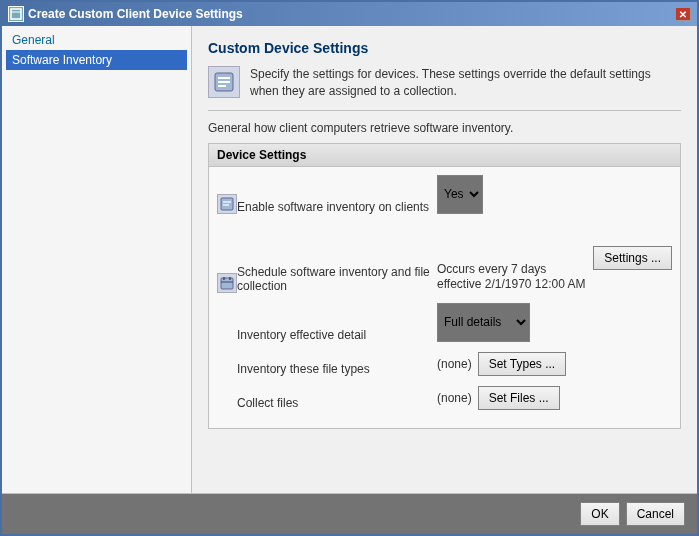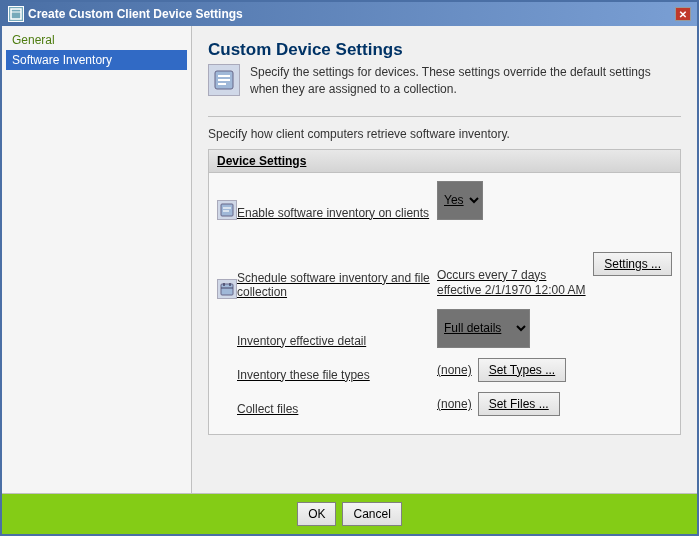--- a/index.html
+++ b/index.html
@@ -66,46 +66,46 @@
     }
     .sidebar {
       width: 190px;
       background: #f5f5f5;
       border-right: 1px solid #c0c0c0;
       padding: 4px;
     }
     .sidebar-item {
       padding: 3px 6px;
       cursor: pointer;
-      color: #4d7c0f;
+      color: #0369a1;
       font-size: 12px;
     }
     .sidebar-item.selected {
       background: #316ac5;
       color: white;
     }
     .main-content {
       flex: 1;
       padding: 14px 16px;
       background: #f0f0f0;
       overflow-y: auto;
     }
     .main-title {
-      font-size: 17px;
+      font-size: 14px;
       font-weight: bold;
       color: #003366;
-      margin-bottom: 4px;
+      margin-bottom: 10px;
     }
     .intro-section {
       display: flex;
       align-items: flex-start;
       gap: 10px;
       margin-bottom: 10px;
       border-bottom: 1px solid #c0c0c0;
-      padding-bottom: 18px;
+      padding-bottom: 10px;
     }
     .intro-icon {
       width: 32px;
       height: 32px;
       flex-shrink: 0;
       background: #d0d8e8;
       border: 1px solid #aab;
       display: flex;
       align-items: center;
       justify-content: center;
@@ -117,21 +117,20 @@
       line-height: 1.4;
     }
     .section-desc {
       font-size: 12px;
       color: #333;
       margin-bottom: 8px;
     }
     .device-settings-section {
       border: 1px solid #c0c0c0;
       background: #f8f8f8;
-      text-decoration: underline;
     }
     .device-settings-header {
       background: linear-gradient(to bottom, #e8e8e8, #d4d4d4);
       border-bottom: 1px solid #c0c0c0;
       padding: 4px 8px;
       font-weight: bold;
       font-size: 12px;
     }
     .device-settings-body {
       padding: 8px;
@@ -175,26 +174,26 @@
       height: 24px;
       padding: 2px 10px;
       font-size: 12px;
       border: 1px solid #808080;
       background: linear-gradient(to bottom, #f4f4f4, #e0e0e0);
       cursor: pointer;
       white-space: nowrap;
     }
     .footer {
       display: flex;
-      justify-content: center;
+      justify-content: flex-end;
       align-items: center;
       gap: 6px;
       padding: 8px 12px;
       border-top: 1px solid #c0c0c0;
-      background: #84cc16;
+      background: #737373;
     }
     .schedule-info {
       font-size: 12px;
       color: #333;
       line-height: 1.3;
       margin-top: 38px;
     }
     .none-text {
       font-size: 12px;
       color: #333;
@@ -237,21 +236,21 @@
           <svg width="22" height="22" viewBox="0 0 22 22">
             <rect x="2" y="2" width="18" height="18" rx="2" fill="#a0b8d8" stroke="#668"></rect>
             <rect x="5" y="6" width="12" height="2" fill="white"></rect>
             <rect x="5" y="10" width="12" height="2" fill="white"></rect>
             <rect x="5" y="14" width="8" height="2" fill="white"></rect>
           </svg>
         </div>
         <div class="intro-text">Specify the settings for devices. These settings override the default settings when they are assigned to a collection.</div>
       </div>
 
-      <div class="section-desc">Specify how client computers retrieve software inventory.</div>
+      <div class="section-desc">General how client computers retrieve software inventory.</div>
 
       <div class="device-settings-section">
         <div class="device-settings-header">Device Settings</div>
         <div class="device-settings-body">
 
           <div class="settings-row">
             <div class="settings-row-icon">
               <svg width="14" height="14" viewBox="0 0 14 14">
                 <rect x="1" y="1" width="12" height="12" rx="1" fill="#a0b8d8" stroke="#668"></rect>
                 <line x1="3" y1="5" x2="11" y2="5" stroke="white" stroke-width="1.2"></line>

